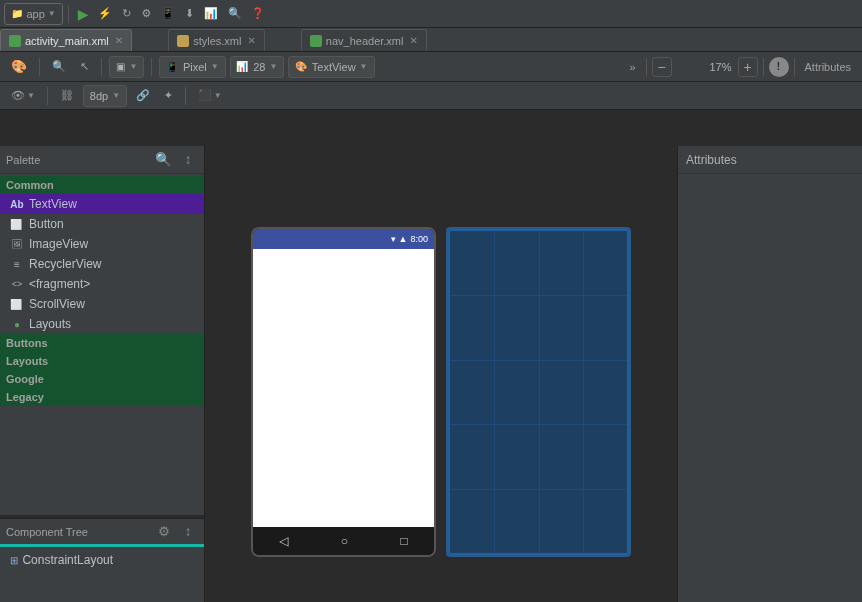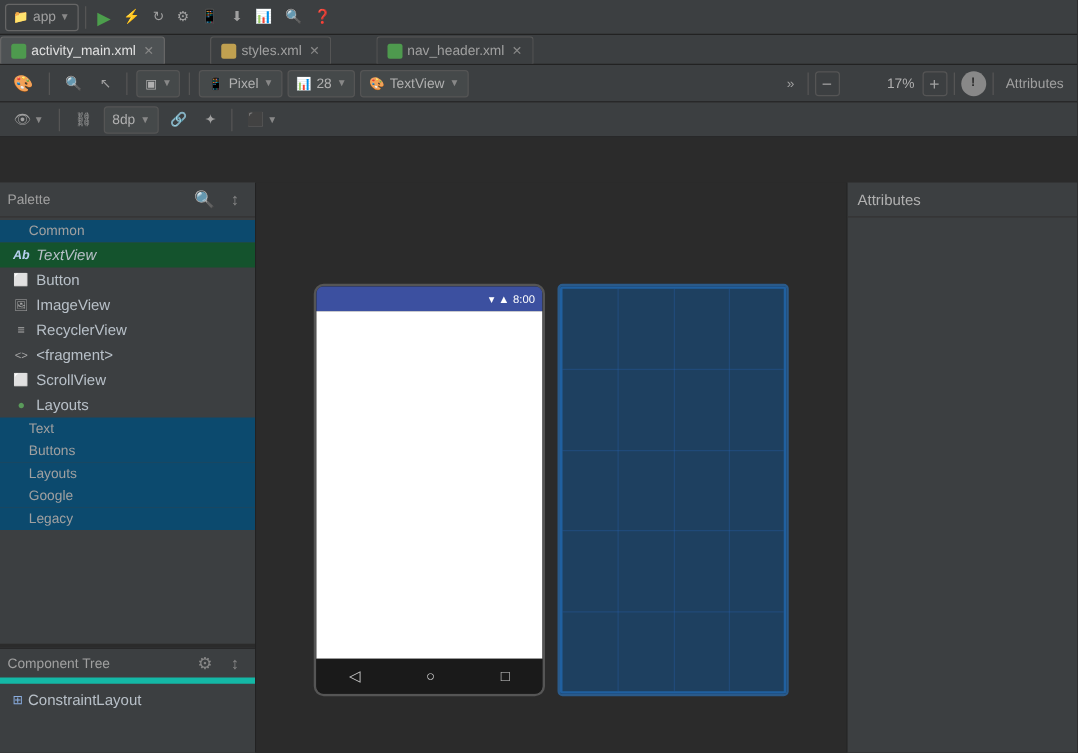--- a/index.html
+++ b/index.html
@@ -221,57 +221,57 @@
       align-items: center;
       justify-content: center;
     }
 
     .palette-list {
       flex: 1;
       overflow-y: auto;
       padding: 2px 0;
     }
     .palette-category {
-      padding: 3px 23px;
-      font-size: 11px;
-      color: #a0a0a0;
-      font-weight: normal;
-      background: #0c4a6e;
+      padding: 3px 6px;
+      font-size: 11px;
+      color: #a0a0a0;
+      font-weight: bold;
+      background: #14532d;
     }
     .palette-item {
       padding: 3px 8px 3px 10px;
       font-size: 12px;
       color: #b8c0c8;
       display: flex;
       align-items: center;
       gap: 5px;
       cursor: pointer;
     }
-    .palette-item.selected { background: #14532d; font-style: italic; }
+    .palette-item.selected { background: #4c1d95; }
     .palette-item .pi-icon {
       width: 14px;
       height: 14px;
       display: flex;
       align-items: center;
       justify-content: center;
       font-size: 10px;
       color: #aaa;
     }
 
     
     .comp-tree-panel {
       background: #3c3f41;
       border-top: 1px solid #222;
     }
     .comp-tree-header {
       height: 28px;
       display: flex;
       align-items: center;
       padding: 0 6px;
-      border-bottom: 5px solid #14b8a6;
+      border-bottom: 3px solid #14b8a6;
       gap: 4px;
     }
     .comp-tree-title {
       font-size: 11px;
       color: #a0a0a0;
       flex: 1;
     }
     .comp-tree-list {
       padding: 4px 6px;
     }
@@ -559,21 +559,20 @@
         </div>
         <div class="palette-item">
           <span class="pi-icon">⬜</span>
           <span>ScrollView</span>
         </div>
         <div class="palette-item">
           <span class="pi-icon" style="color:#5a9a5a;">●</span>
           <span>Layouts</span>
         </div>
 
-        <div class="palette-category">Text</div>
         <div class="palette-category">Buttons</div>
         <div class="palette-category">Layouts</div>
         <div class="palette-category">Google</div>
         <div class="palette-category">Legacy</div>
       </div>
 
       <div style="height:3px;background:#2b2b2b;cursor:ns-resize;"></div>
     </div>
 
     <div class="comp-tree-panel" style="height:120px;">

